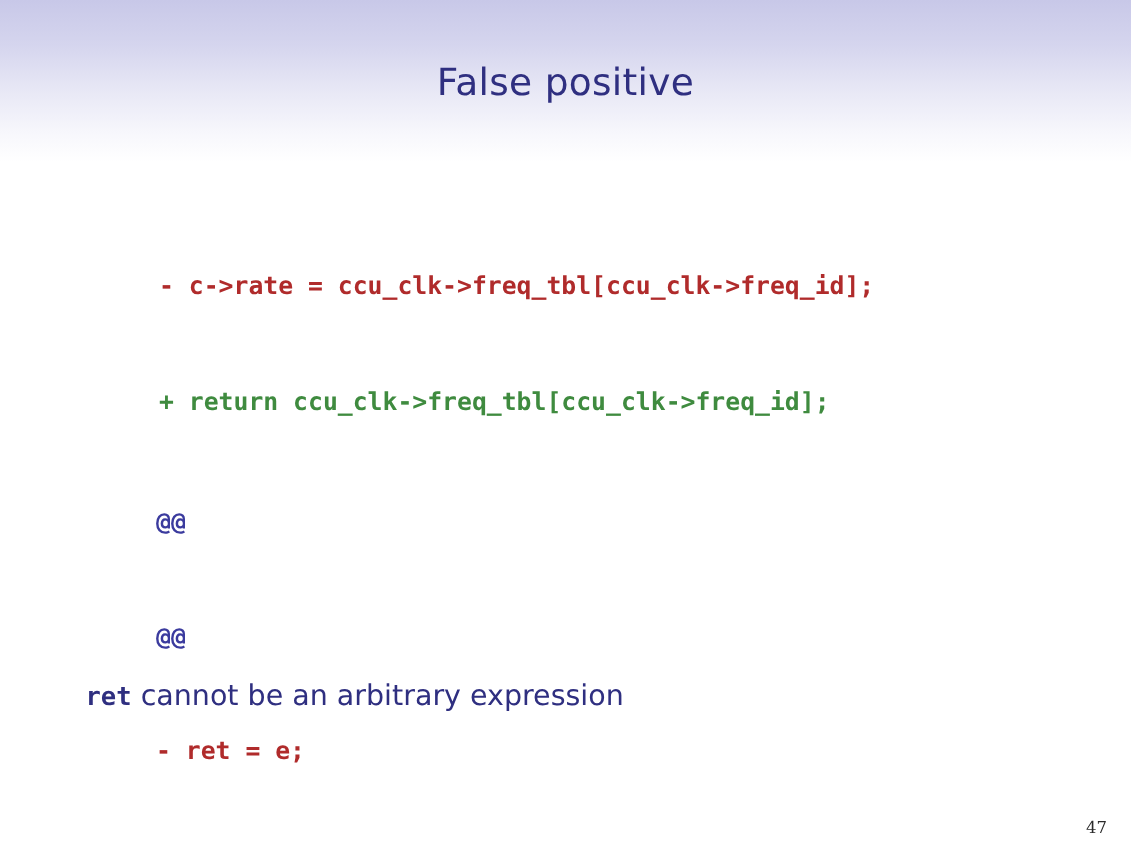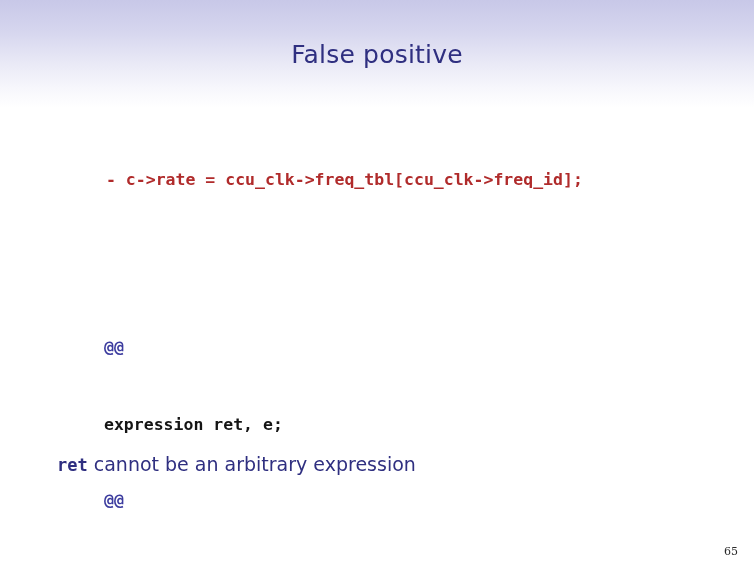--- a/index.html
+++ b/index.html
@@ -57,21 +57,21 @@
 
   .code-block {
     position: absolute;
     font-family: "DejaVu Sans Mono", "Liberation Mono", monospace;
     font-size: 16.5px;
     line-height: 25.5px;
     white-space: pre;
   }
 
   .code-block-1 {
-    top: 8px;
+    top: 19px;
     left: 106px;
   }
 
   .code-line-removed { color: #b02b2b; font-weight: 700; }
   .code-line-added   { color: #3f8b3f; font-weight: 700; }
   .code-line-plain   { color: #151515; font-weight: 700; }
   .code-line-meta    { color: #3b3b9e; font-weight: 700; }
 
   .for-this-rule {
     position: absolute;
@@ -125,31 +125,31 @@
 <div class="slide">
 
   <div class="header-gradient"></div>
 
   <div class="slide-title">False positive</div>
 
   <div class="body-area">
 
     <div class="code-block code-block-1">
       <div class="code-line-removed">- c-&gt;rate = ccu_clk-&gt;freq_tbl[ccu_clk-&gt;freq_id];</div>
+      <div class="code-line-added">+ return ccu_clk-&gt;freq_tbl[ccu_clk-&gt;freq_id];</div>
     </div>
 
 
     <div class="code-block code-block-2">
       <div class="rule-meta-line code-line-meta">@@</div>
-      <div class="rule-meta-line code-line-plain">expression ret, e;</div>
       <div class="rule-meta-line code-line-meta">@@</div>
       <div class="rule-meta-line code-line-removed">- ret = e;</div>
       
       
     </div>
 
     <div class="closing-note"><span class="mono">ret</span><span> cannot be an arbitrary expression</span></div>
 
   </div>
 
-  <div class="page-number">65</div>
+  <div class="page-number">47</div>
 
 </div>
 
 </body></html>

